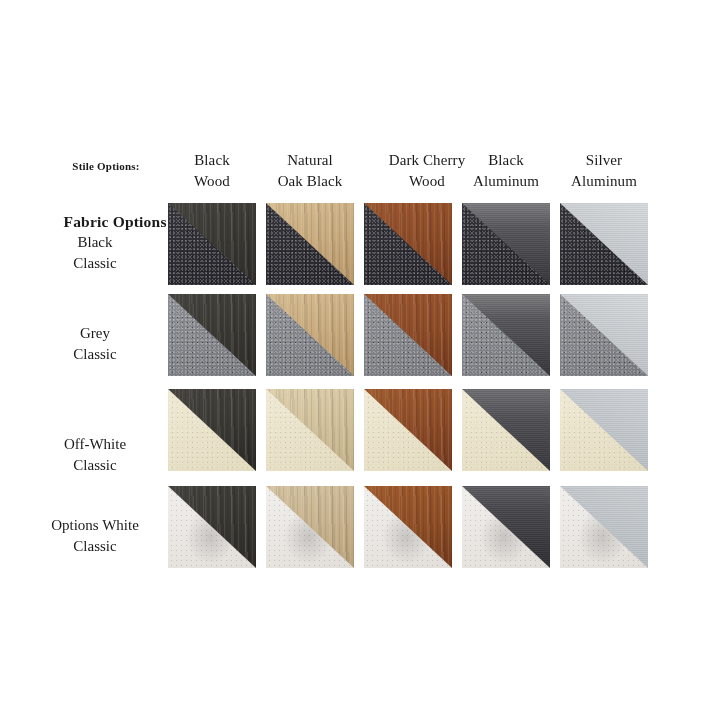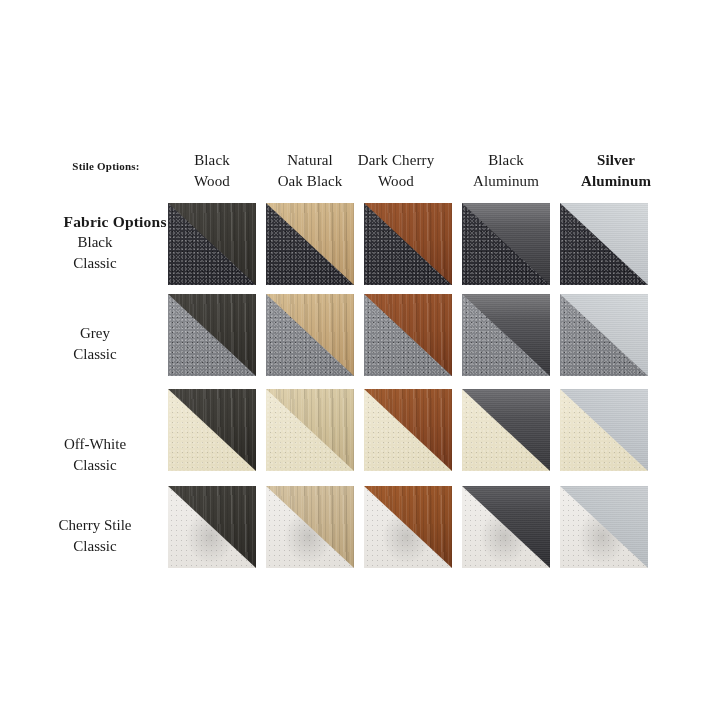--- a/index.html
+++ b/index.html
@@ -174,49 +174,49 @@
   <div class="stile-header-label">Stile Options:</div>
 
   <div class="col-header" style="left:163px;">
     <span class="hw">Black</span>
     <span class="hw">Wood</span>
   </div>
   <div class="col-header" style="left:261px;">
     <span class="hw">Natural</span>
     <span class="hw">Oak Black</span>
   </div>
-  <div class="col-header" style="left:347px;">
+  <div class="col-header" style="left:378px;">
     <span class="hw">Dark Cherry</span>
     <span class="hw">Wood</span>
   </div>
   <div class="col-header" style="left:457px;">
     <span class="hw">Black</span>
     <span class="hw">Aluminum</span>
   </div>
-  <div class="col-header" style="left:567px;font-weight:bold;">
+  <div class="col-header" style="left:555px;">
     <span class="hw">Silver</span>
     <span class="hw">Aluminum</span>
   </div>
 
   <div class="fabric-header-label">Fabric Options:</div>
 
   <div class="row-label" style="top:232px;">
     <span class="lw">Black</span>
     <span class="lw">Classic</span>
   </div>
   <div class="row-label" style="top:323px;">
     <span class="lw">Grey</span>
     <span class="lw">Classic</span>
   </div>
   <div class="row-label" style="top:434px;">
     <span class="lw">Off-White</span>
     <span class="lw">Classic</span>
   </div>
   <div class="row-label" style="top:515px;">
-    <span class="lw">Cherry Stile</span>
+    <span class="lw">Options White</span>
     <span class="lw">Classic</span>
   </div>
 
   <div class="cell" style="left:168px; top:203px;">
     <div class="stile-layer tex-wood" style="background:linear-gradient(150deg,#474540,#3a3833 55%,#2f2d29);"></div>
     <div class="fabric-layer tex-speck" style="background:linear-gradient(160deg,#34343a,#24242a);"></div>
   </div>
   <div class="cell" style="left:266px; top:203px;">
     <div class="stile-layer tex-wood" style="background:linear-gradient(160deg,#d6bd92,#c6a87b 55%,#b79668);"></div>
     <div class="fabric-layer tex-speck" style="background:linear-gradient(160deg,#34343a,#24242a);"></div>

